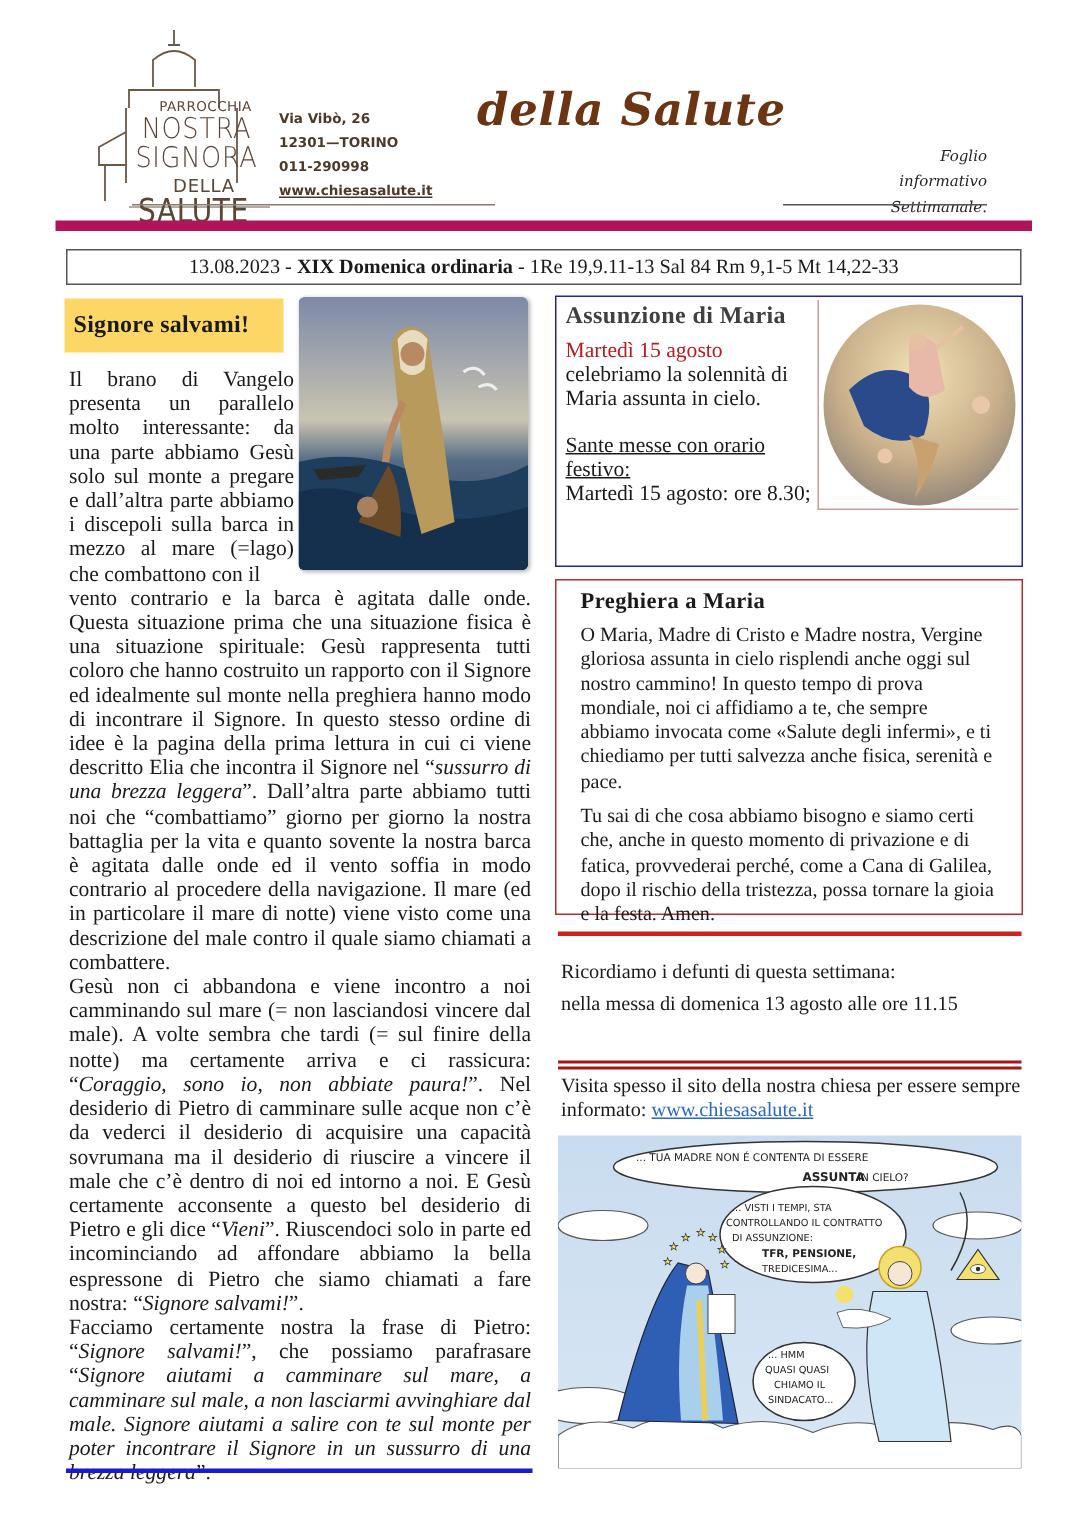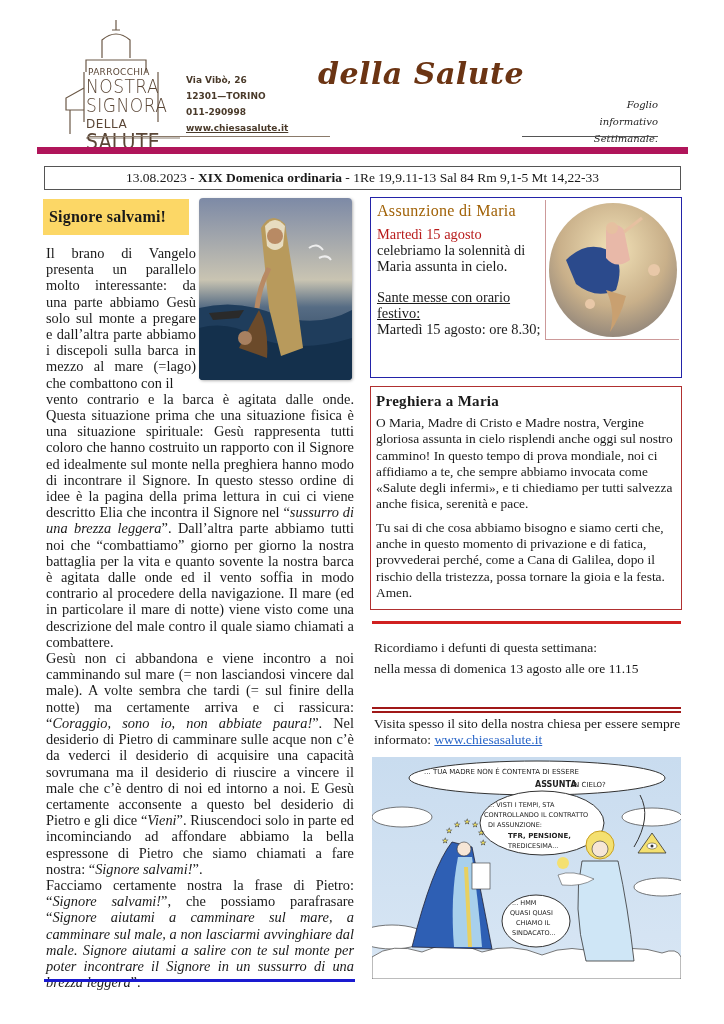--- a/index.html
+++ b/index.html
@@ -1,20 +1,20 @@
 <!DOCTYPE html>
 <html><head>
 <meta charset="utf-8">
 <style>
   * { box-sizing: border-box; margin: 0; padding: 0; }
   html, body { width: 724px; height: 1024px; background: #ffffff; overflow: hidden; }
   body { position: relative; font-family: "Liberation Serif", serif; color: #1a1a1a; }
 
   
-  .logo { position: absolute; left: 56px; top: 18px; width: 130px; height: 122px; }
+  .logo { position: absolute; left: 56px; top: 18px; width: 130px; height: 122px; text-align: center; }
   .logo svg { position: absolute; left: 0; top: 0; }
   .logo-text { position: absolute; left: 30px; top: 50px; font-family: "DejaVu Sans", sans-serif; color: #5a4636; line-height: 1; letter-spacing: 0.5px; }
   .logo-text .l1 { font-size: 9px; display: block; margin-left: 2px; letter-spacing: 0.3px; }
   .logo-text .l2 { font-size: 19px; display: block; font-weight: 300; transform: scaleX(0.9); transform-origin: left; }
   .logo-text .l3 { font-size: 19px; display: block; font-weight: 300; transform: scaleX(0.9); transform-origin: left; }
   .logo-text .l4 { font-size: 12px; display: inline-block; }
   .logo-text .l4b { font-size: 22px; display: inline-block; transform: scaleX(0.85); transform-origin: left; }
 
   .address { position: absolute; left: 186px; top: 72px; font-family: "DejaVu Sans", sans-serif; font-weight: bold; font-size: 9px; color: #4a3a2a; line-height: 16px; }
   .address a { color: #4a3a2a; text-decoration: underline; }
@@ -38,30 +38,30 @@
 
   .article { position: absolute; left: 46px; top: 245px; width: 308px; font-size: 14.4px; line-height: 16.2px; text-align: justify; }
   .article p { margin: 0; }
   .article .narrow { width: 150px; }
   .article i { font-style: italic; }
 
   .bottom-blue-line { position: absolute; left: 44px; top: 979px; width: 311px; height: 3px; background: #1a1ad0; }
 
   
   .assunzione { position: absolute; left: 370px; top: 197px; width: 312px; height: 181px; border: 1.5px solid #2323a8; }
-  .assunzione h2 { position: absolute; left: 6px; top: 4px; font-size: 16px; font-weight: normal; color: #a16207; letter-spacing: 0.3px; }
+  .assunzione h2 { position: absolute; left: 6px; top: 4px; font-size: 16px; font-weight: bold; color: #404040; letter-spacing: 0.3px; }
   .assunzione .intro { position: absolute; left: 6px; top: 28px; width: 152px; font-size: 14.4px; line-height: 16px; }
   .assunzione .intro .red { color: #b81c1c; font-weight: normal; }
   .assunzione .messe { position: absolute; left: 6px; top: 91px; width: 300px; font-size: 14.4px; line-height: 16px; }
   .assunzione .messe .u { text-decoration: underline; display: block; width: 150px; }
   .assunzione .messe .pref { display: block; width: 150px; }
   .maria-img { position: absolute; left: 174px; top: 2px; width: 134px; height: 140px; border-left: 1px solid #c99; border-bottom: 1px solid #c99; background: #fff; }
 
   
-  .preghiera { position: absolute; left: 370px; top: 386px; width: 312px; height: 224px; border: 1.5px solid #b03030; padding: 6px 5px; }
+  .preghiera { position: absolute; left: 370px; top: 386px; width: 312px; height: 224px; border: 1.5px solid #b03030; padding: 6px 16px; }
   .preghiera h2 { font-size: 15px; font-weight: bold; margin-bottom: 5px; letter-spacing: 0.3px; }
   .preghiera p { font-size: 13.4px; line-height: 16.3px; margin-bottom: 7px; }
 
   .red-line { position: absolute; left: 372px; width: 309px; height: 2.5px; background: #d02020; }
   .red-line.l1 { top: 621px; }
   .red-line.l2a { top: 707px; height: 2px; background: #a01818; }
   .red-line.l2b { top: 711px; height: 2px; background: #a01818; }
 
   .defunti { position: absolute; left: 374px; top: 630px; width: 308px; font-size: 13.5px; line-height: 16.5px; margin-top: 10px; }
   .defunti p { margin-bottom: 4px; }

